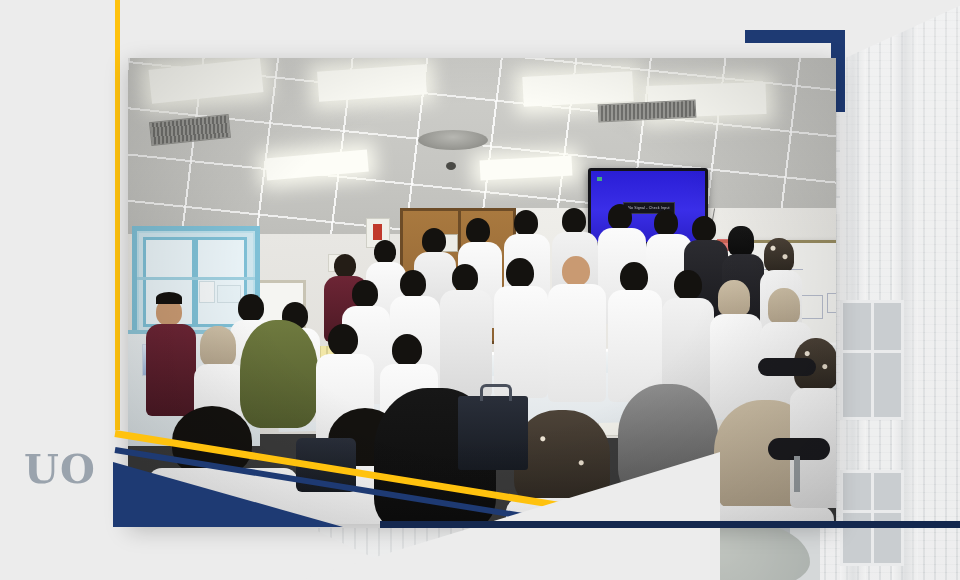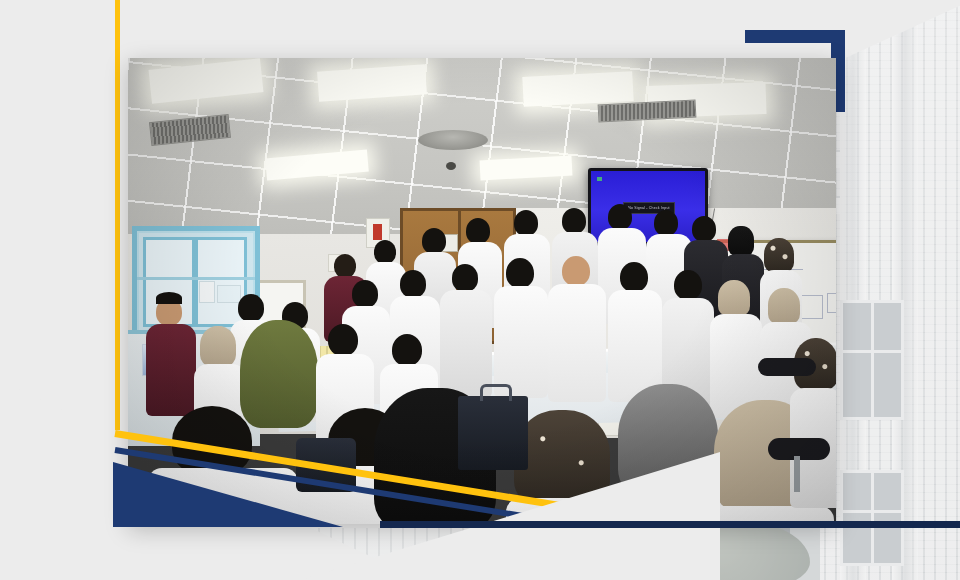--- a/index.html
+++ b/index.html
@@ -448,15 +448,16 @@
     <div class="vignette"></div>
   </div>
 
   <div class="diag diag-yellow"></div>
   <div class="diag diag-navy"></div>
   <div class="white-wedge2"></div>
   <div class="tri-navy"></div>
   <div class="navy-rule"></div>
 
   <div class="logo">
+    <span class="logo-row">UO</span>
   </div>
 
 </div>
 
 </body></html>

